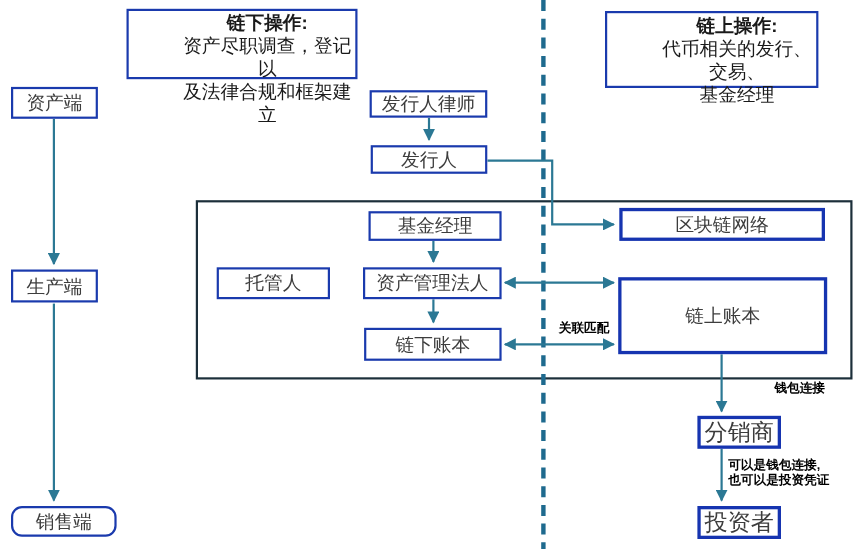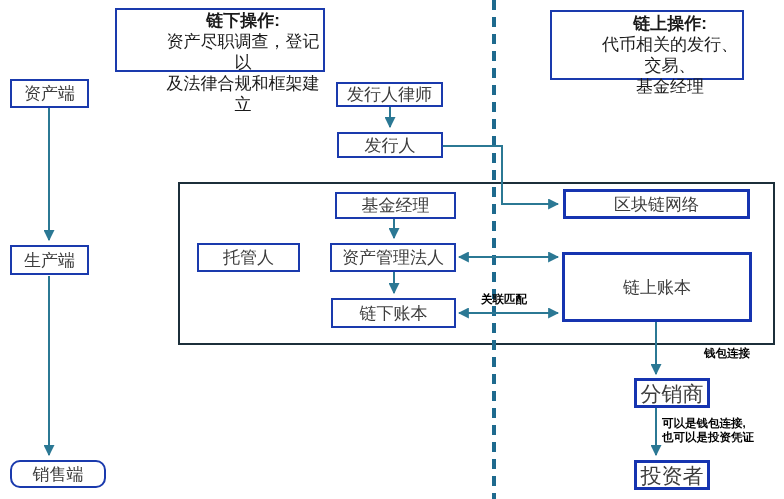--- a/index.html
+++ b/index.html
@@ -132,20 +132,20 @@
   <div class="node" style="left:335px;top:192px;width:121px;height:27px;">基金经理</div>
   <div class="node" style="left:197px;top:243px;width:103px;height:29px;">托管人</div>
   <div class="node" style="left:330px;top:243px;width:126px;height:29px;">资产管理法人</div>
   <div class="node" style="left:331px;top:298px;width:125px;height:30px;">链下账本</div>
   <div class="node thick" style="left:563px;top:189px;width:187px;height:30px;">区块链网络</div>
   <div class="node thick" style="left:562px;top:252px;width:190px;height:70px;">链上账本</div>
 
   <div class="node xthick" style="left:618px;top:378px;width:76px;height:30px;">分销商</div>
   <div class="node xthick" style="left:618px;top:460px;width:76px;height:30px;">投资者</div>
 
-  <div class="edge-label" style="left:481px;top:293px;">关联匹配</div>
+  <div class="edge-label" style="left:508px;top:293px;">关联匹配</div>
   <div class="edge-label" style="left:684px;top:347px;margin-left:20px;">钱包连接</div>
   <div class="edge-label" style="left:662px;top:417px;">
     <span style="display:block;">可以是钱包连接,</span>
     <span style="display:block;">也可以是投资凭证</span>
   </div>
 
 </div>
 
 </body></html>

